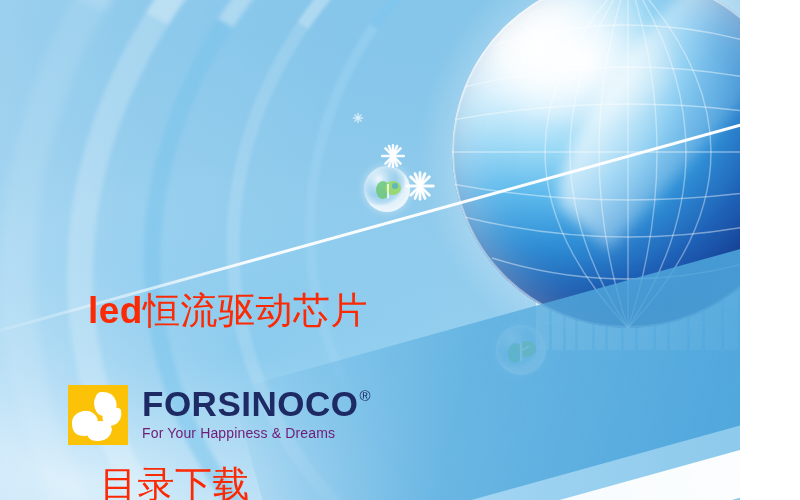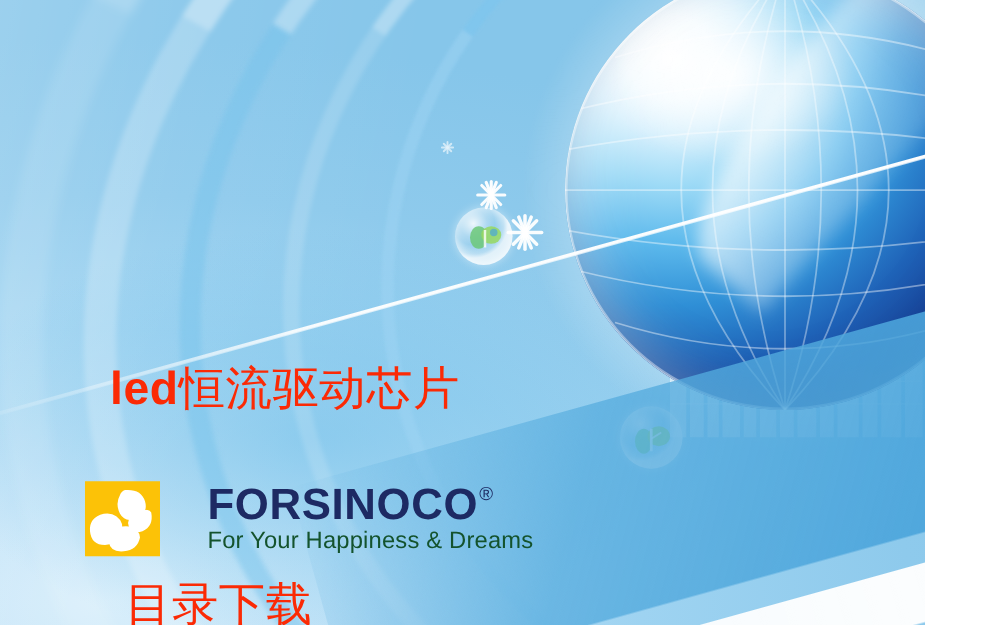--- a/index.html
+++ b/index.html
@@ -220,21 +220,20 @@
   #headline .l2 { display: block; padding-left: 12px; font-family: "Liberation Serif", "DejaVu Serif", serif; }
   #headline .latin { font-weight: bold; font-family: "Liberation Sans", sans-serif; }
 
   
   #logo {
     position: absolute;
     left: 68px; top: 385px;
     display: flex;
     align-items: flex-start;
     z-index: 6;
-    gap: 24px;
   }
   #logo-mark {
     width: 60px; height: 60px;
     background: #fcc207;
     flex: 0 0 auto;
     position: relative;
   }
   #logo-mark svg { position: absolute; inset: 0; width: 100%; height: 100%; }
   #logo-text {
     margin-left: 14px;
@@ -251,22 +250,22 @@
     white-space: pre;
   }
   #logo-reg {
     font-size: 15px;
     line-height: 15px;
     margin-left: 1px;
     margin-top: 1px;
     font-weight: normal;
   }
   #logo-tagline {
-    color: #14532d;
-    font-size: 19px;
+    color: #701a75;
+    font-size: 14px;
     line-height: 18px;
     letter-spacing: 0.15px;
     margin-top: 3px;
     white-space: pre;
   }
 </style>
 </head>
 <body>
 
 <div id="stage">

